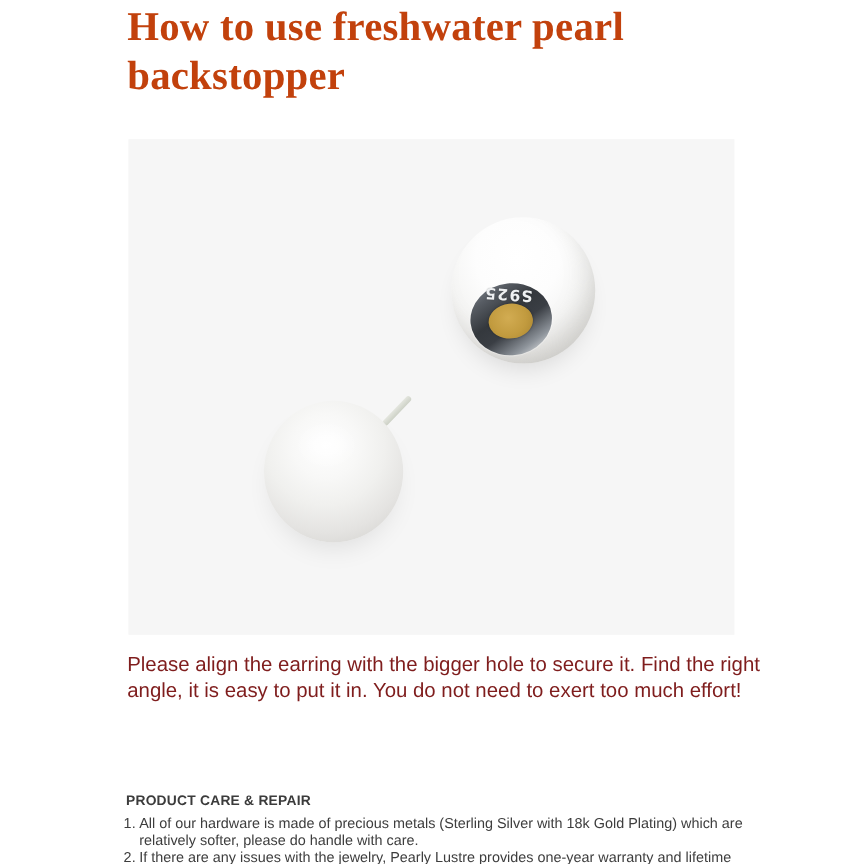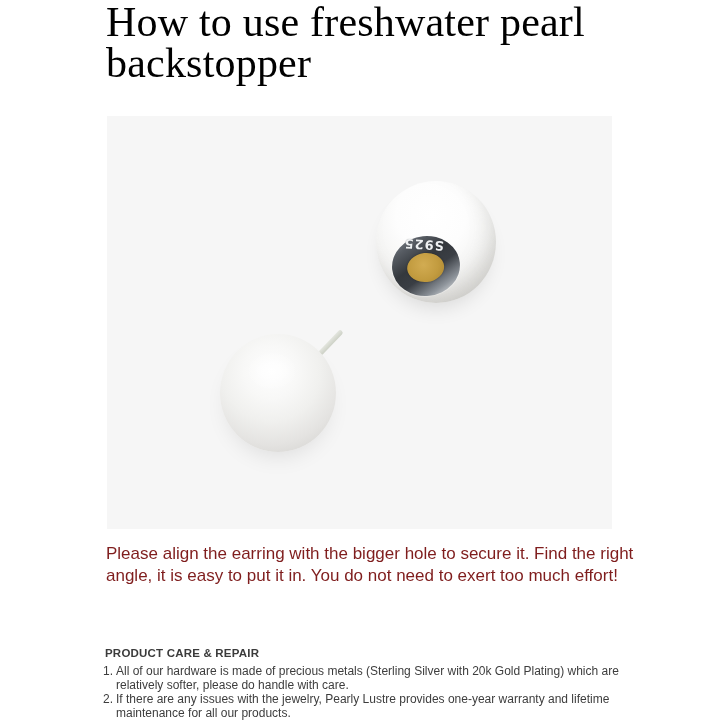--- a/index.html
+++ b/index.html
@@ -12,25 +12,25 @@
     overflow: hidden;
   }
 
   
   .page-title {
     position: absolute;
     left: 106px; top: 2px;
     width: 512px;
     margin: 0;
     font-family: "Liberation Serif", serif;
-    font-weight: 400;
-    font-size: 42px;
+    font-weight: 700;
+    font-size: 34px;
     line-height: 41px;
     letter-spacing: 0.2px;
-    color: #000000;
+    color: #c2410c;
   }
 
   
   .product-image {
     position: absolute;
     left: 107px; top: 116px;
     width: 505px; height: 413px;
     background: #f6f6f6;
   }
 
@@ -119,21 +119,21 @@
   }
 
   
   .care {
     position: absolute;
     left: 105px; top: 646px;
     width: 526px;
     color: #3d3d3d;
   }
   .care-heading {
-    margin: 1px 0 4px 0;
+    margin: 16px 0 4px 0;
     font-size: 11.5px;
     line-height: 13px;
     font-weight: 700;
     letter-spacing: 0.2px;
     color: #3b3b3b;
   }
   .care-list {
     margin: 0; padding: 0;
     list-style: none;
     counter-reset: care-item;
@@ -170,18 +170,18 @@
     <div class="stud-pin"></div>
 
     <div class="pearl-bottom"></div>
   </div>
 
   <p class="instructions">Please align the earring with the bigger hole to secure it. Find the right angle, it is easy to put it in. You do not need to exert too much effort!</p>
 
   <div class="care">
     <div class="care-heading">PRODUCT CARE &amp; REPAIR</div>
     <ol class="care-list">
-      <li>All of our hardware is made of precious metals (Sterling Silver with 20k Gold Plating) which are relatively softer, please do handle with care.</li>
+      <li>All of our hardware is made of precious metals (Sterling Silver with 18k Gold Plating) which are relatively softer, please do handle with care.</li>
       <li>If there are any issues with the jewelry, Pearly Lustre provides one-year warranty and lifetime maintenance for all our products.</li>
     </ol>
   </div>
 
 </div>
 
 </body></html>

